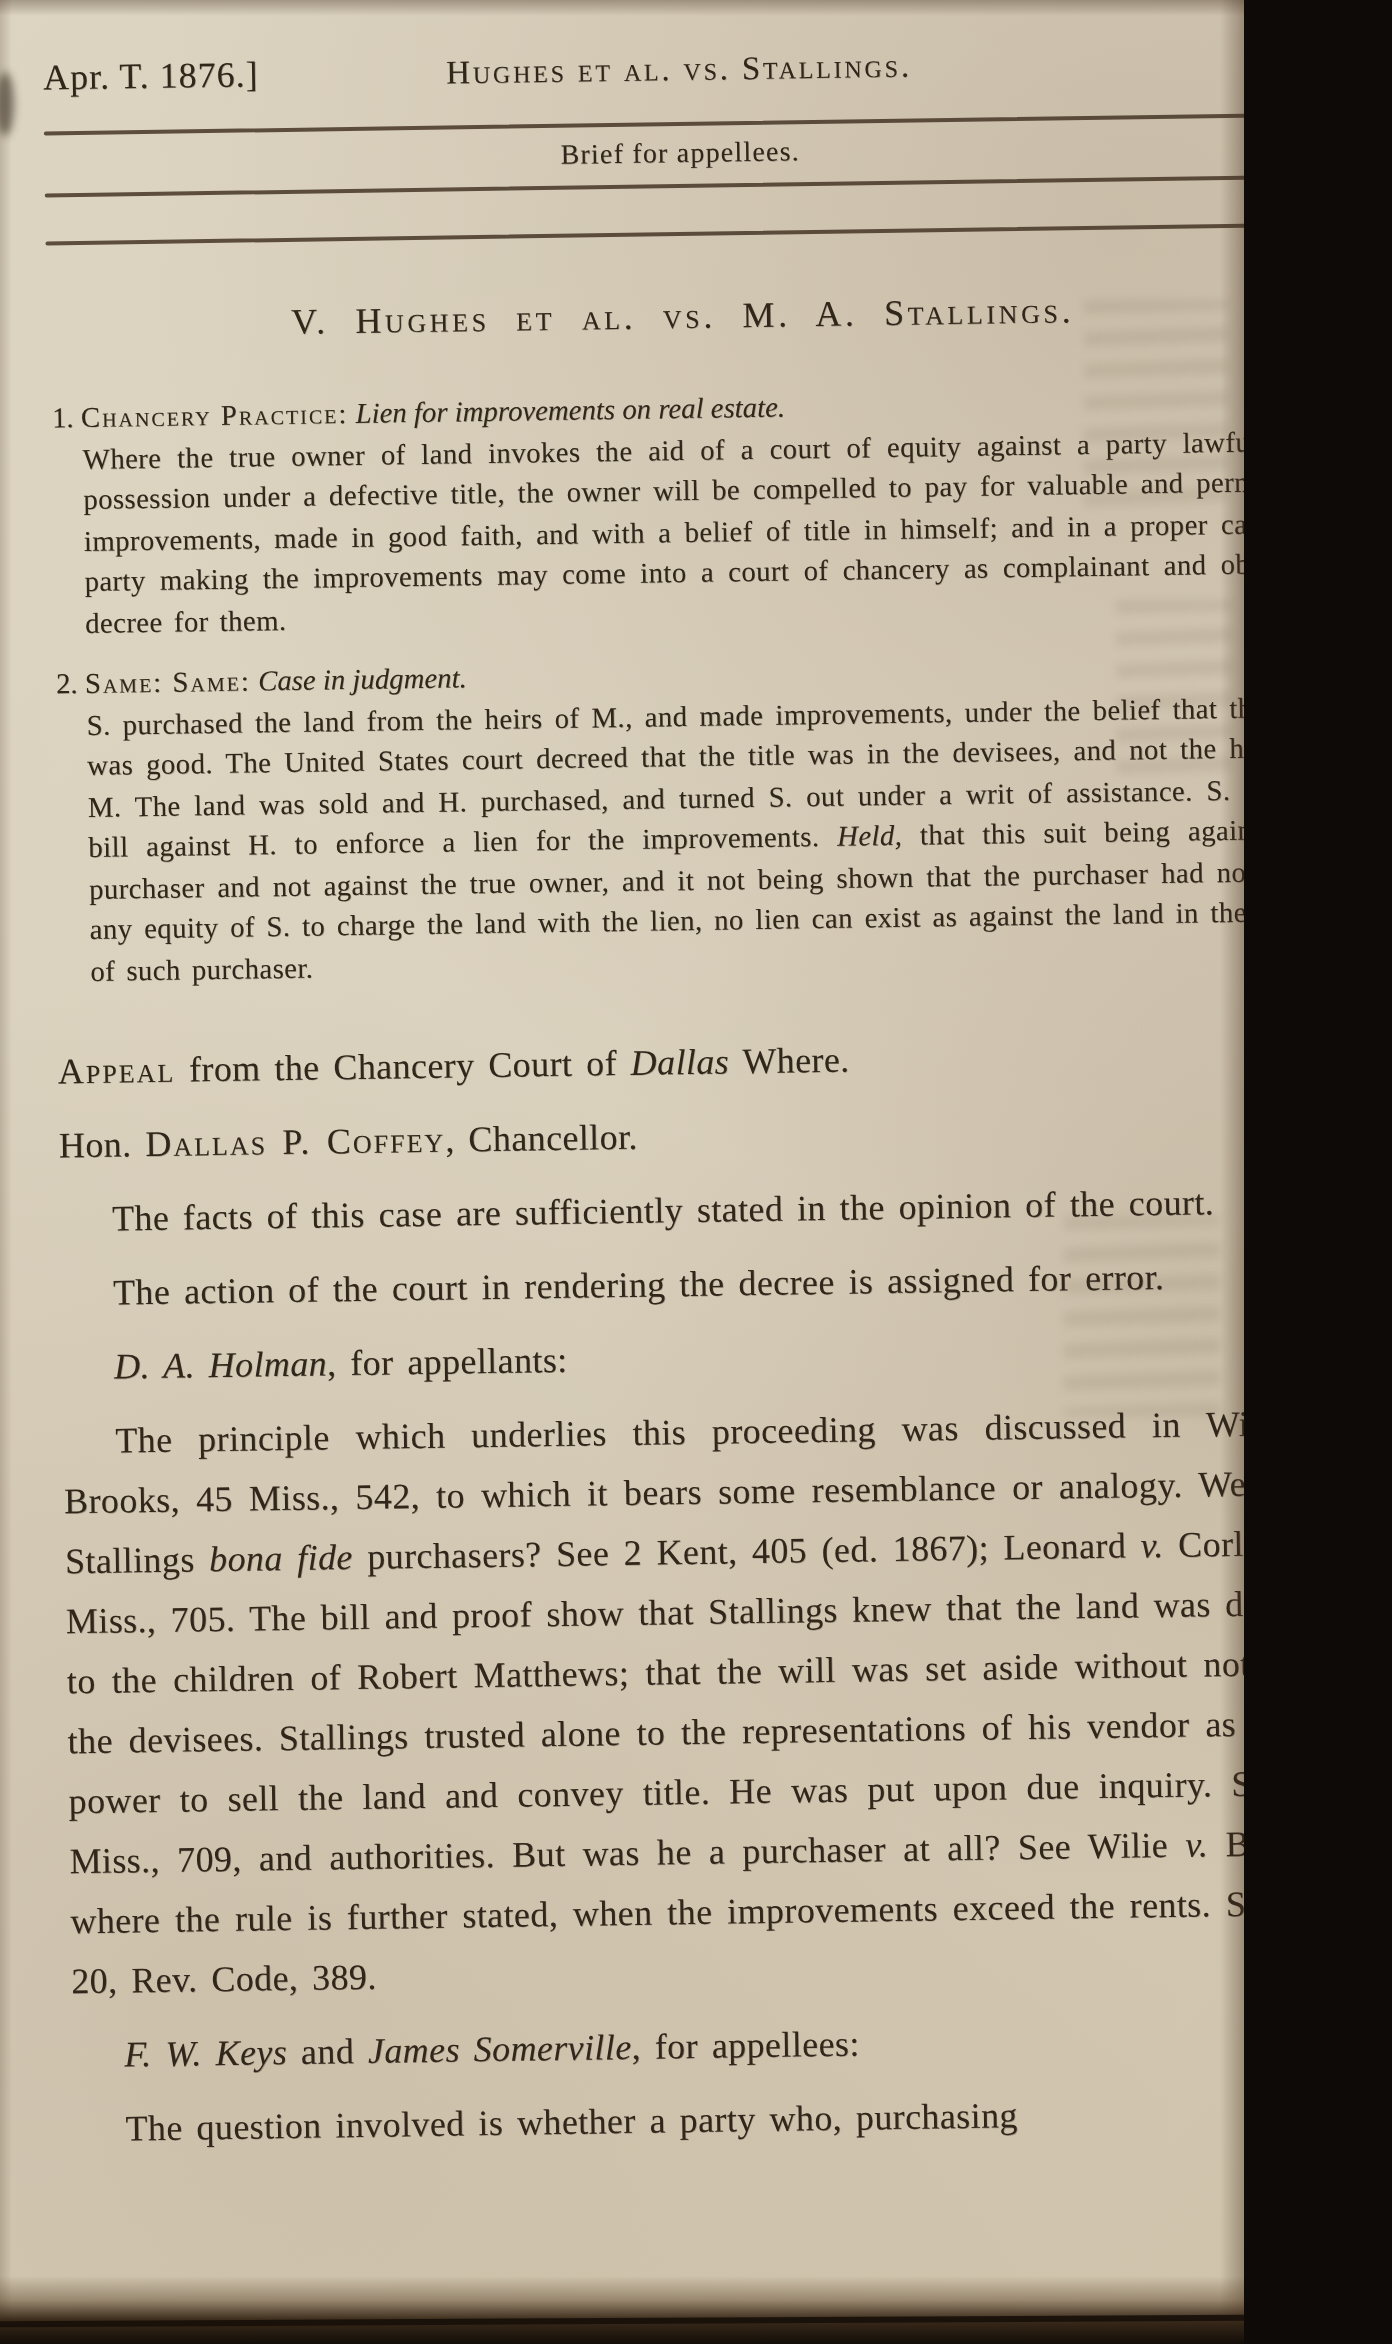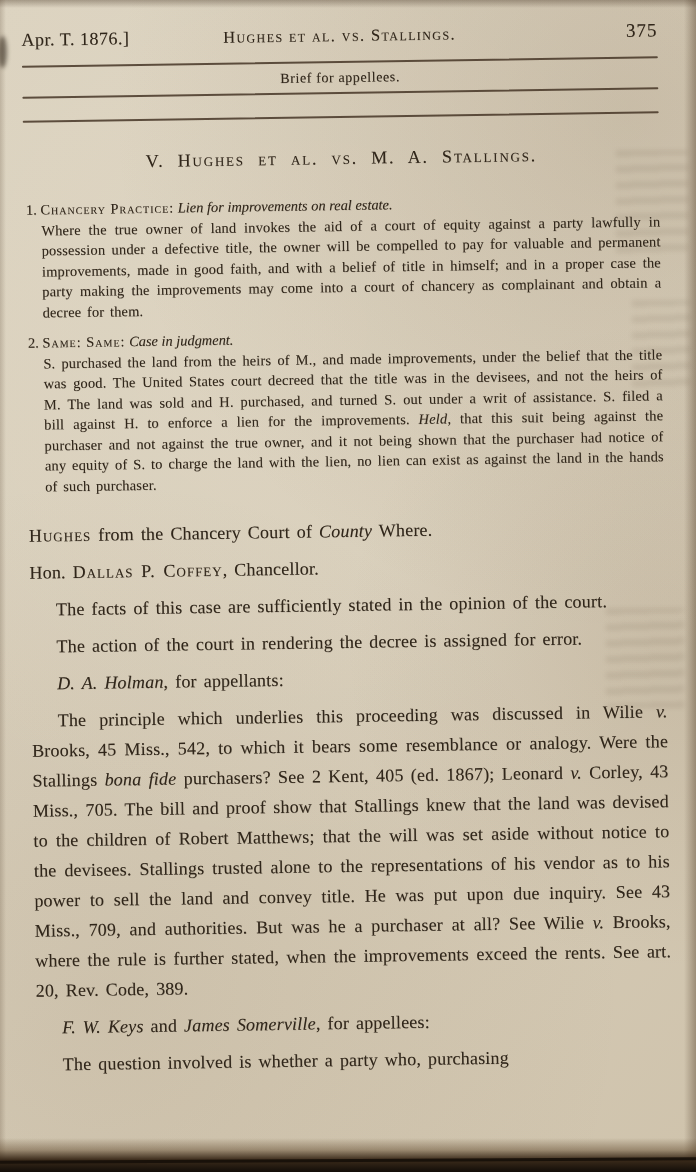--- a/index.html
+++ b/index.html
@@ -1,20 +1,20 @@
 <!DOCTYPE html>
 <html><head>
 <meta charset="utf-8">
 <style>
   * { margin:0; padding:0; box-sizing:border-box; }
   html,body { width:696px; height:1172px; }
   body { background:#0e0a07; font-family:"Liberation Serif","DejaVu Serif",serif; }
 
   .page {
-    position:relative; width:696px; height:1172px; overflow:hidden;
+    position:relative; width:622px; height:1172px; overflow:hidden;
     color:#30261a;
     background:
       radial-gradient(circle at 90% 10%, rgba(110,85,55,0.16), transparent 42%),
       radial-gradient(circle at 96% 55%, rgba(110,85,55,0.12), transparent 35%),
       radial-gradient(circle at 45% 28%, rgba(255,250,235,0.10), transparent 60%),
       radial-gradient(circle at 15% 85%, rgba(120,95,60,0.10), transparent 45%),
       linear-gradient(135deg, #dcd3c0 0%, #d7cdb9 55%, #cfc3ac 100%);
   }
 
   .content {
@@ -106,21 +106,21 @@
         <div class="hn-lead"><span>1. </span><span class="sc">Chancery Practice:</span><span> </span><span class="it">Lien for improvements on real estate.</span></div>
         <div class="hn-body"><span>Where the true owner of land invokes the aid of a court of equity against a party lawfully in possession under a defective title, the owner will be compelled to pay for valuable and permanent improvements, made in good faith, and with a belief of title in himself; and in a proper case the party making the improvements may come into a court of chancery as complainant and obtain a decree for them.</span></div>
       </div>
       <div class="headnote">
         <div class="hn-lead"><span>2. </span><span class="sc">Same: Same:</span><span> </span><span class="it">Case in judgment.</span></div>
         <div class="hn-body"><span>S. purchased the land from the heirs of M., and made improvements, under the belief that the title was good. The United States court decreed that the title was in the devisees, and not the heirs of M. The land was sold and H. purchased, and turned S. out under a writ of assistance. S. filed a bill against H. to enforce a lien for the improvements. </span><span class="it">Held,</span><span> that this suit being against the purchaser and not against the true owner, and it not being shown that the purchaser had notice of any equity of S. to charge the land with the lien, no lien can exist as against the land in the hands of such purchaser.</span></div>
       </div>
     </section>
 
     <section class="main">
-      <p class="flush"><span class="sc">Hughes</span><span> from the Chancery Court of </span><span class="it">County</span><span> Where.</span></p>
+      <p class="flush"><span class="sc">Appeal</span><span> from the Chancery Court of </span><span class="it">Dallas</span><span> Where.</span></p>
       <p class="flush"><span>Hon. </span><span class="sc">Dallas P. Coffey</span><span>, Chancellor.</span></p>
       <p class="indent">The facts of this case are sufficiently stated in the opinion of the court.</p>
       <p class="indent">The action of the court in rendering the decree is assigned for error.</p>
       <p class="indent"><span class="it">D. A. Holman</span><span>, for appellants:</span></p>
       <p class="indent"><span>The principle which underlies this proceeding was discussed in Wilie </span><span class="it">v.</span><span> Brooks, 45 Miss., 542, to which it bears some resemblance or analogy. Were the Stallings </span><span class="it">bona fide</span><span> purchasers? See 2 Kent, 405 (ed. 1867); Leonard </span><span class="it">v.</span><span> Corley, 43 Miss., 705. The bill and proof show that Stallings knew that the land was devised to the children of Robert Matthews; that the will was set aside without notice to the devisees. Stallings trusted alone to the representations of his vendor as to his power to sell the land and convey title. He was put upon due inquiry. See 43 Miss., 709, and authorities. But was he a purchaser at all? See Wilie </span><span class="it">v.</span><span> Brooks, where the rule is further stated, when the improvements exceed the rents. See art. 20, Rev. Code, 389.</span></p>
       <p class="indent"><span class="it">F. W. Keys</span><span> and </span><span class="it">James Somerville</span><span>, for appellees:</span></p>
       <p class="indent">The question involved is whether a party who, purchasing</p>
     </section>
 
   </div>

